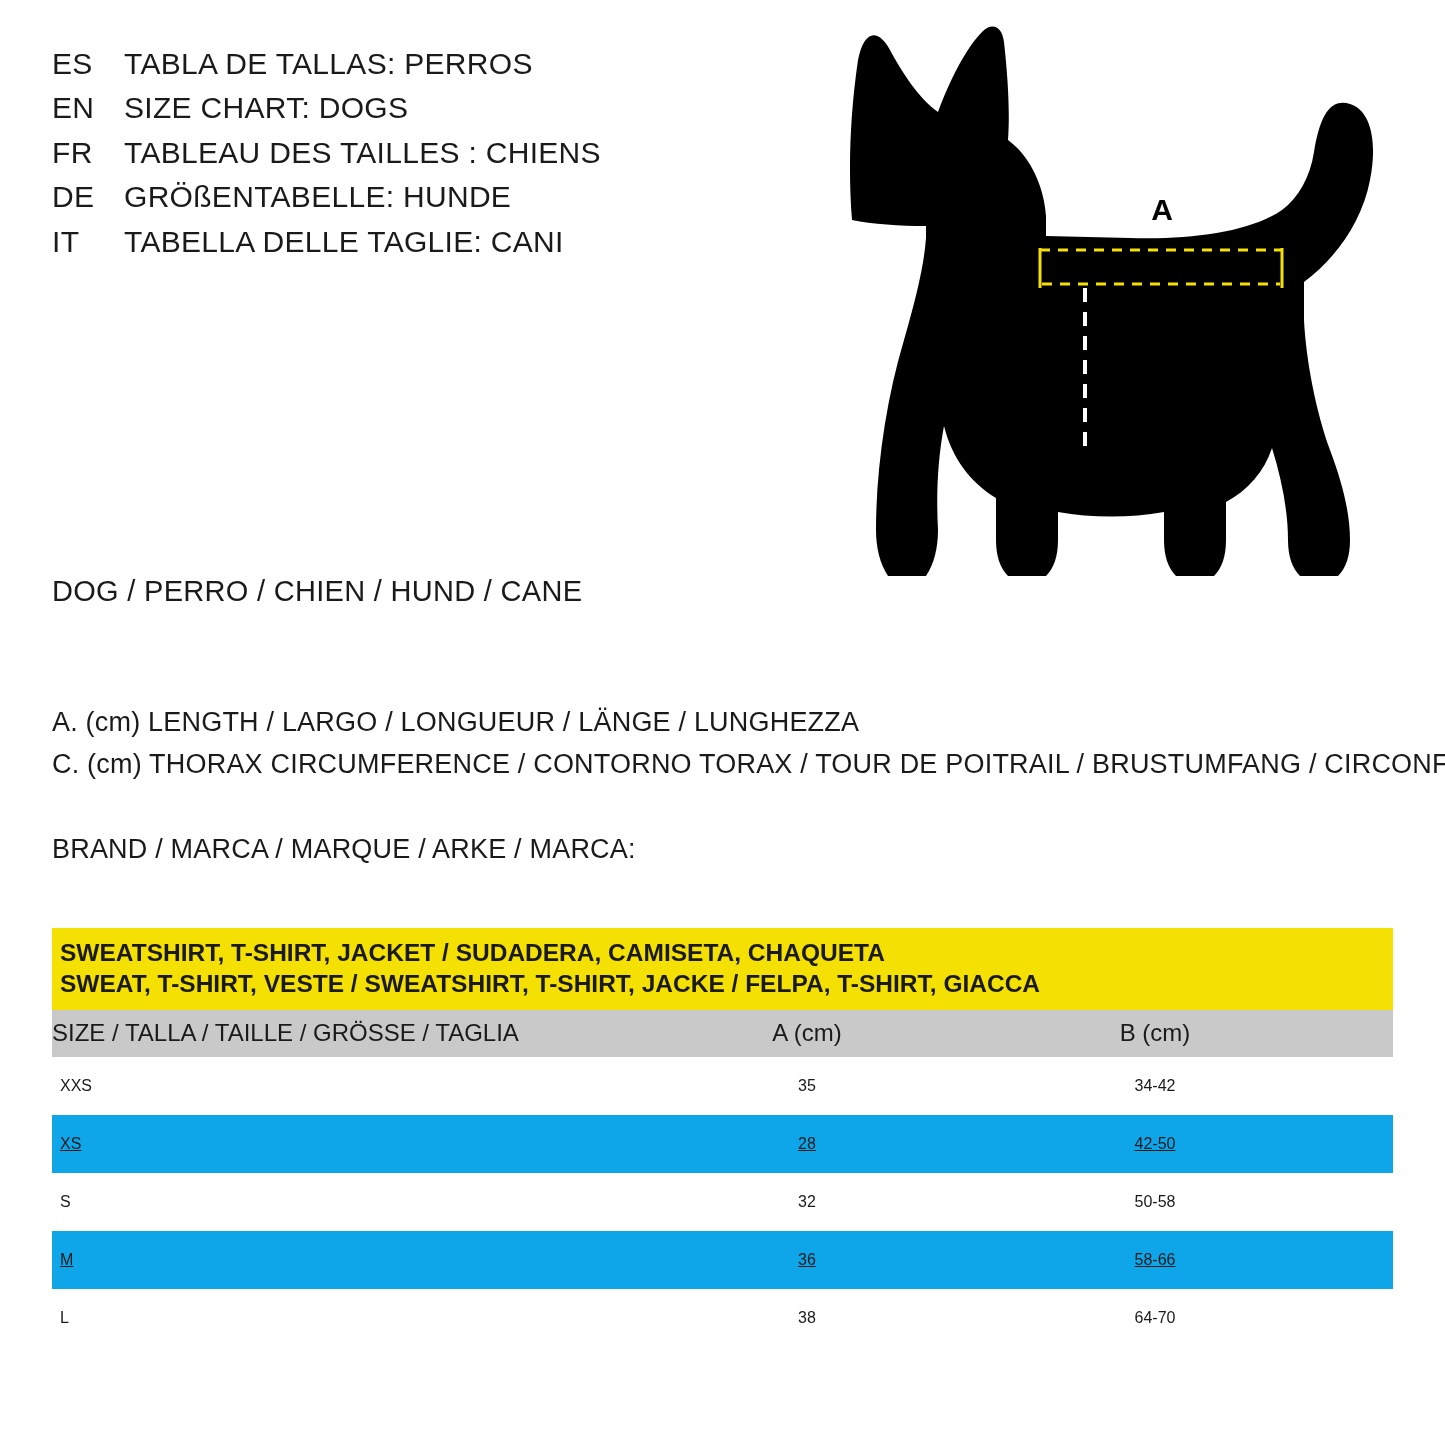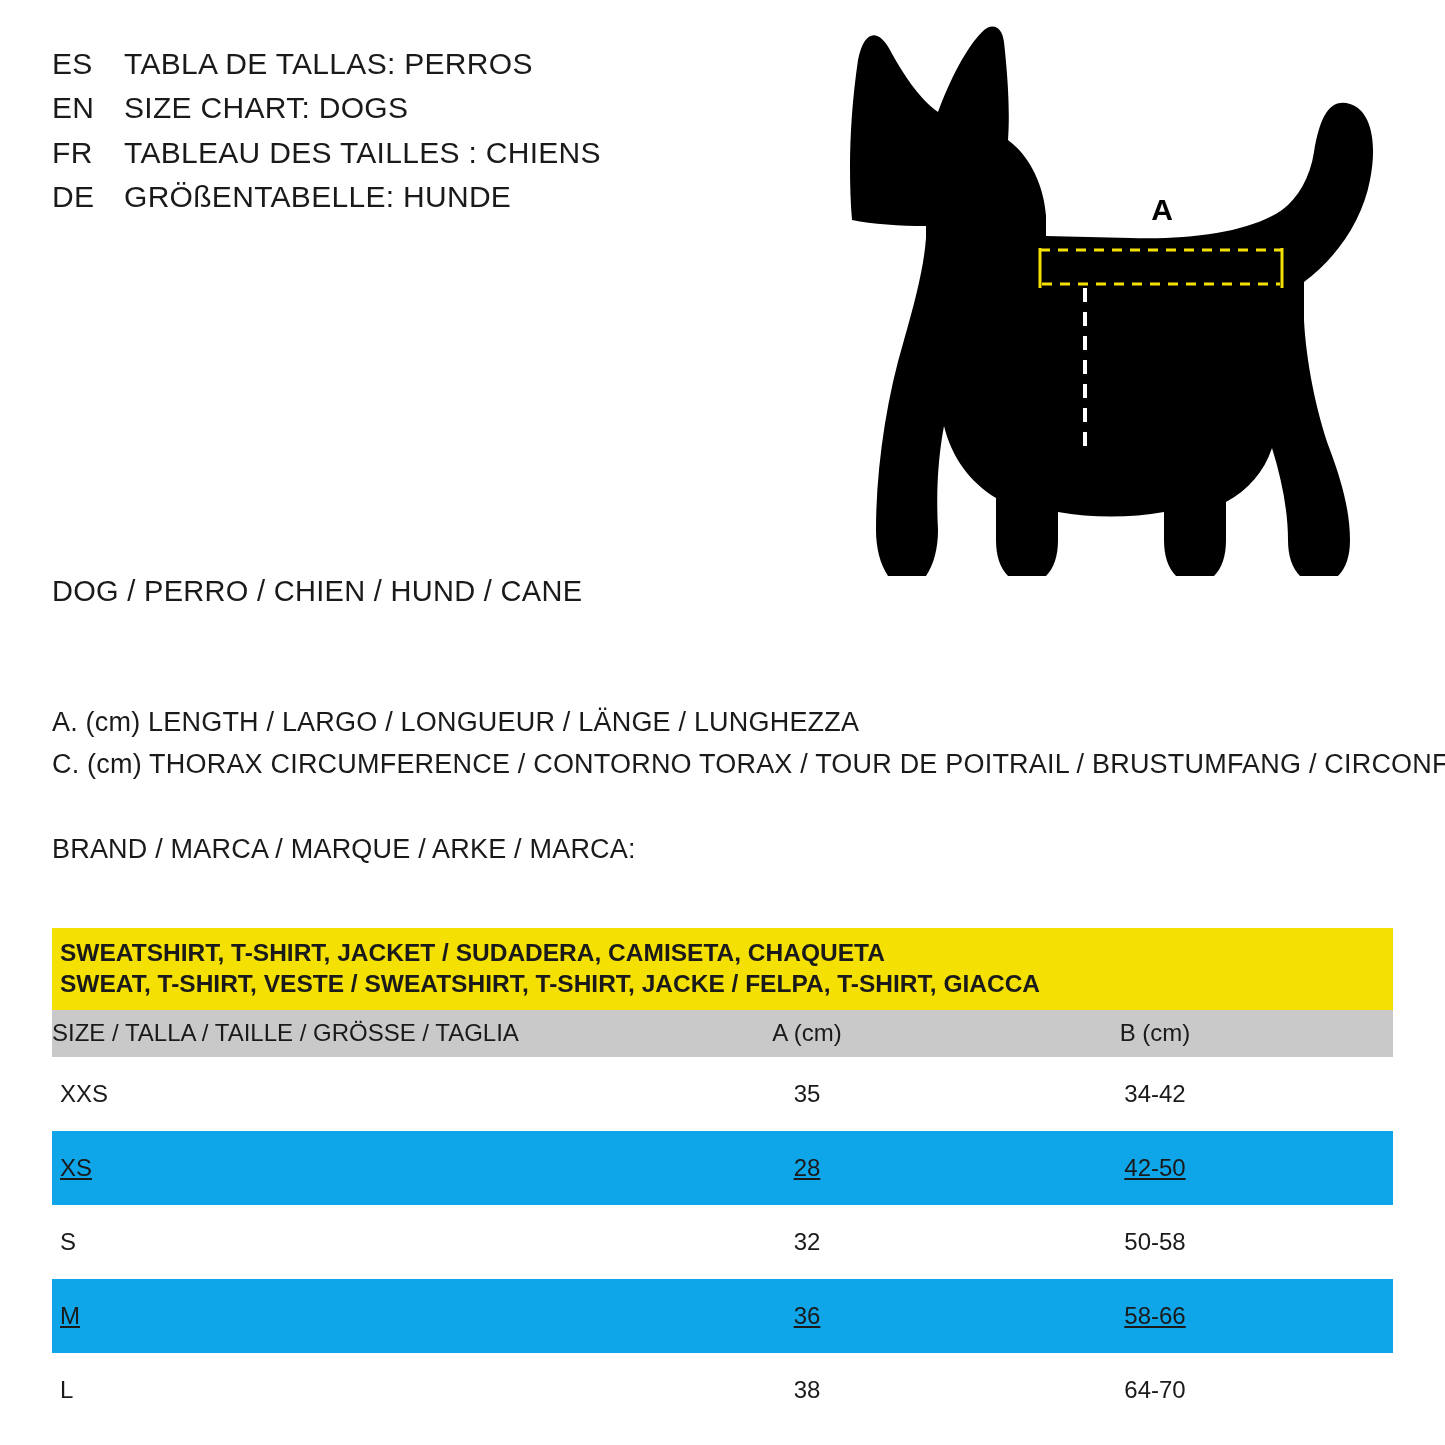--- a/index.html
+++ b/index.html
@@ -112,23 +112,23 @@
   }
   .hdr-row td {
     background: #c9c9c9;
     font-size: 24px;
     padding: 6px 0 7px 0 !important;
     height: 34px;
   }
   .hdr-size { padding-left: 8px !important; margin-top: 42px; }
   .col-a, .col-b { text-align: center; }
   .data-row td {
-    font-size: 24px;
+    font-size: 16px;
     height: 42px;
-    padding: 16px !important;
+    padding: 8px !important;
   }
   .data-row.alt td {
     background: #0ea5e9;
     text-decoration: underline;
   }
   .data-row td.cell-size {
     padding-left: 8px !important;
   }
 </style>
 </head>
@@ -145,20 +145,24 @@
       <span class="lang-code">EN</span>
       <span class="lang-text">SIZE CHART: DOGS</span>
     </div>
     <div class="lang-row">
       <span class="lang-code">FR</span>
       <span class="lang-text">TABLEAU DES TAILLES : CHIENS</span>
     </div>
     <div class="lang-row">
       <span class="lang-code">DE</span>
       <span class="lang-text">GRÖßENTABELLE: HUNDE</span>
+    </div>
+    <div class="lang-row">
+      <span class="lang-code">IT</span>
+      <span class="lang-text">TABELLA DELLE TAGLIE: CANI</span>
     </div>
   </div>
 
   <div class="dog-wrap">
     <svg viewBox="0 0 580 610" xmlns="http://www.w3.org/2000/svg">
       <g>
         <path fill="#000000" d="
           M 22 200
           C 18 150, 20 95, 28 40
           C 34 10, 48 8, 60 30

